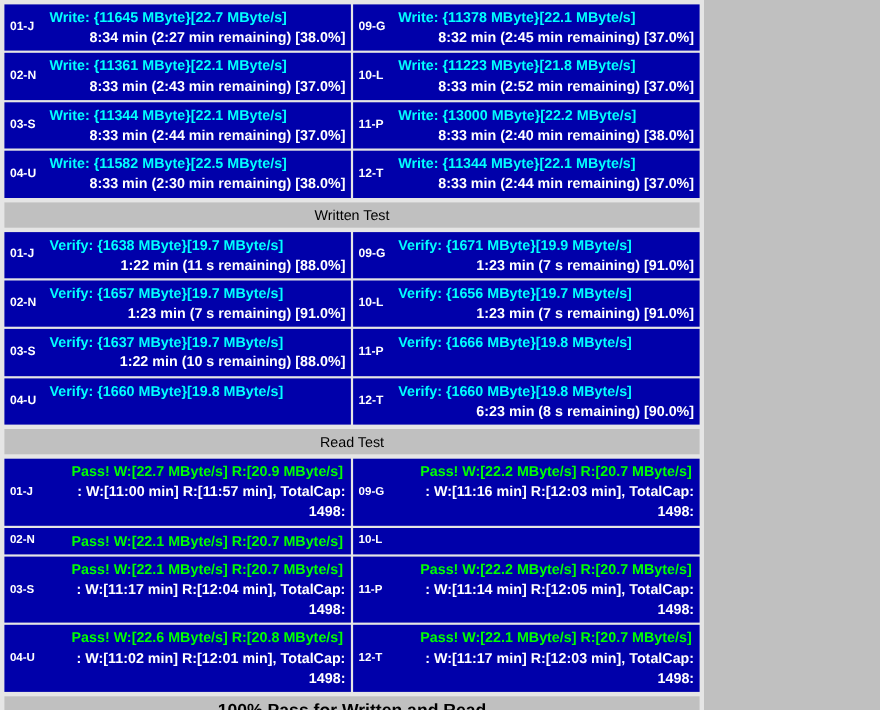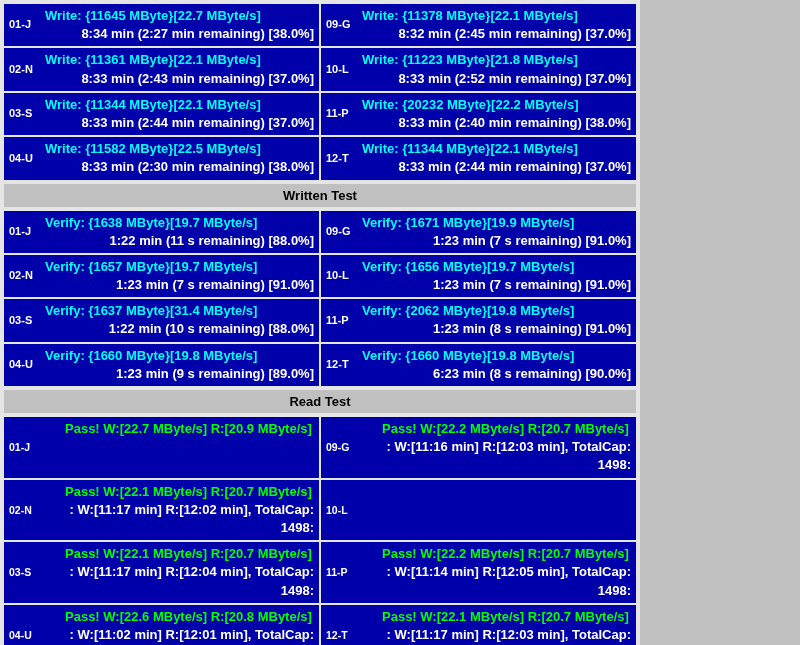--- a/index.html
+++ b/index.html
@@ -52,21 +52,21 @@
     }
     .cell-content .line2 {
       color: #ffffff;
       text-align: right;
     }
     .section-header {
       text-align: center;
       background: #c0c0c0;
       padding: 4px 0;
       font-size: 13px;
-      font-weight: bold;
+      font-weight: normal;
       color: #000000;
       margin: 4px 0;
     }
     .pass-cell {
       background: #0000aa;
       color: #00ffff;
       padding: 3px 5px;
       font-size: 10.5px;
       font-weight: bold;
       line-height: 1.4;
@@ -131,21 +131,21 @@
       <div class="cell">
         <div class="cell-label">03-S</div>
         <div class="cell-content">
           <div class="line1">Write: {11344 MByte}[22.1 MByte/s]</div>
           <div class="line2">8:33 min (2:44 min remaining)  [37.0%]</div>
         </div>
       </div>
       <div class="cell">
         <div class="cell-label">11-P</div>
         <div class="cell-content">
-          <div class="line1">Write: {20232 MByte}[22.2 MByte/s]</div>
+          <div class="line1">Write: {13000 MByte}[22.2 MByte/s]</div>
           <div class="line2">8:33 min (2:40 min remaining)  [38.0%]</div>
         </div>
       </div>
 
       <div class="cell">
         <div class="cell-label">04-U</div>
         <div class="cell-content">
           <div class="line1">Write: {11582 MByte}[22.5 MByte/s]</div>
           <div class="line2">8:33 min (2:30 min remaining)  [38.0%]</div>
         </div>
@@ -191,37 +191,35 @@
         <div class="cell-label">10-L</div>
         <div class="cell-content">
           <div class="line1">Verify: {1656 MByte}[19.7 MByte/s]</div>
           <div class="line2">1:23 min (7 s remaining)   [91.0%]</div>
         </div>
       </div>
 
       <div class="cell">
         <div class="cell-label">03-S</div>
         <div class="cell-content">
-          <div class="line1">Verify: {1637 MByte}[31.4 MByte/s]</div>
+          <div class="line1">Verify: {1637 MByte}[19.7 MByte/s]</div>
           <div class="line2">1:22 min (10 s remaining)   [88.0%]</div>
         </div>
       </div>
       <div class="cell">
         <div class="cell-label">11-P</div>
         <div class="cell-content">
-          <div class="line1">Verify: {2062 MByte}[19.8 MByte/s]</div>
-          <div class="line2">1:23 min (8 s remaining)   [91.0%]</div>
+          <div class="line1">Verify: {1666 MByte}[19.8 MByte/s]</div>
         </div>
       </div>
 
       <div class="cell">
         <div class="cell-label">04-U</div>
         <div class="cell-content">
           <div class="line1">Verify: {1660 MByte}[19.8 MByte/s]</div>
-          <div class="line2">1:23 min (9 s remaining)   [89.0%]</div>
         </div>
       </div>
       <div class="cell">
         <div class="cell-label">12-T</div>
         <div class="cell-content">
           <div class="line1">Verify: {1660 MByte}[19.8 MByte/s]</div>
           <div class="line2">6:23 min (8 s remaining)   [90.0%]</div>
         </div>
       </div>
     </div>
@@ -229,35 +227,35 @@
 
   <div class="section-header">Read Test</div>
 
   <div class="section">
     <div class="grid-2col">
 
       <div class="pass-cell">
         <div class="cell-label">01-J</div>
         <div class="cell-content">
           <div class="line1">Pass! W:[22.7 MByte/s] R:[20.9 MByte/s]</div>
+          <div class="line2">: W:[11:00 min] R:[11:57 min], TotalCap: 1498:</div>
         </div>
       </div>
       <div class="pass-cell">
         <div class="cell-label">09-G</div>
         <div class="cell-content">
           <div class="line1">Pass! W:[22.2 MByte/s] R:[20.7 MByte/s]</div>
           <div class="line2">: W:[11:16 min] R:[12:03 min], TotalCap: 1498:</div>
         </div>
       </div>
 
       <div class="pass-cell">
         <div class="cell-label">02-N</div>
         <div class="cell-content">
           <div class="line1">Pass! W:[22.1 MByte/s] R:[20.7 MByte/s]</div>
-          <div class="line2">: W:[11:17 min] R:[12:02 min], TotalCap: 1498:</div>
         </div>
       </div>
       <div class="pass-cell">
         <div class="cell-label">10-L</div>
       </div>
 
       <div class="pass-cell">
         <div class="cell-label">03-S</div>
         <div class="cell-content">
           <div class="line1">Pass! W:[22.1 MByte/s] R:[20.7 MByte/s]</div>

